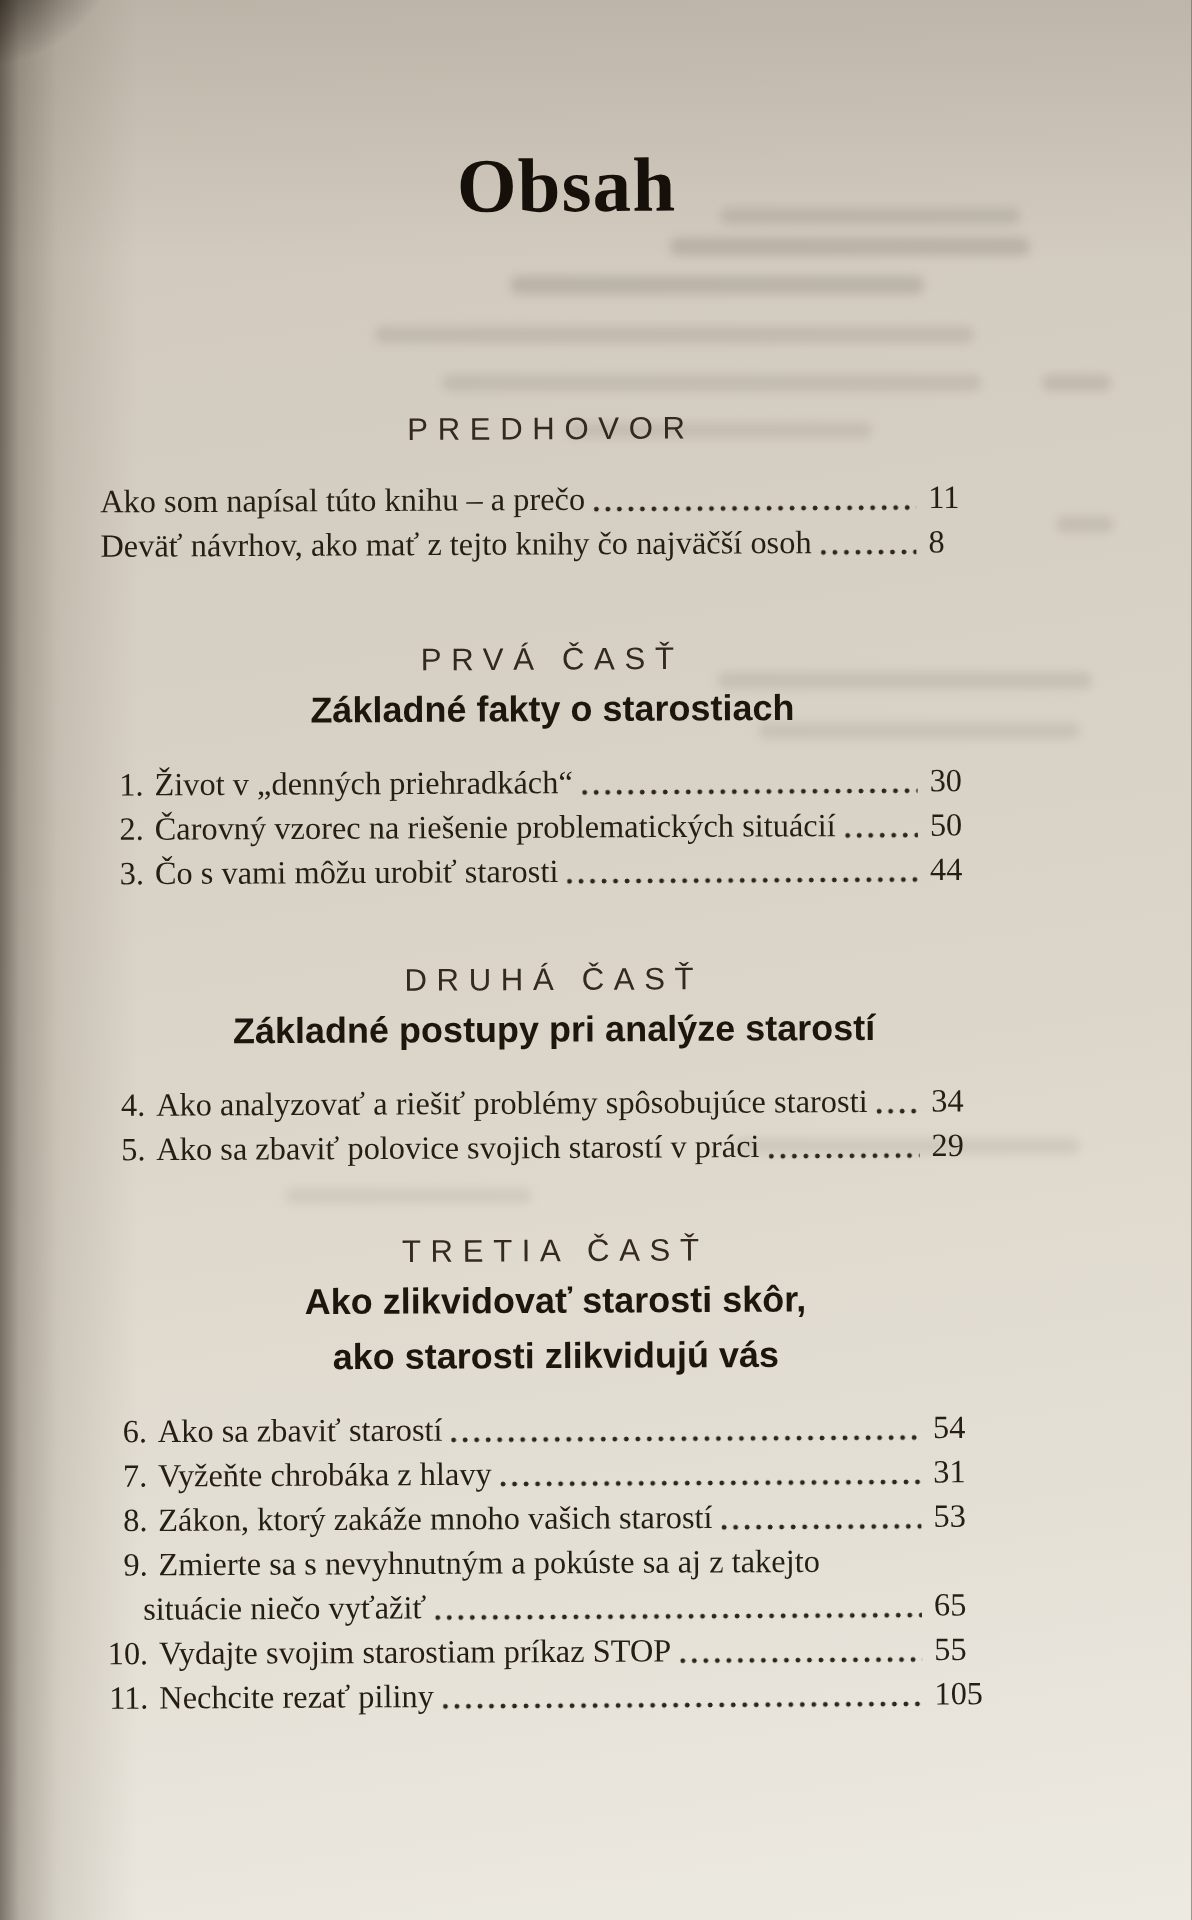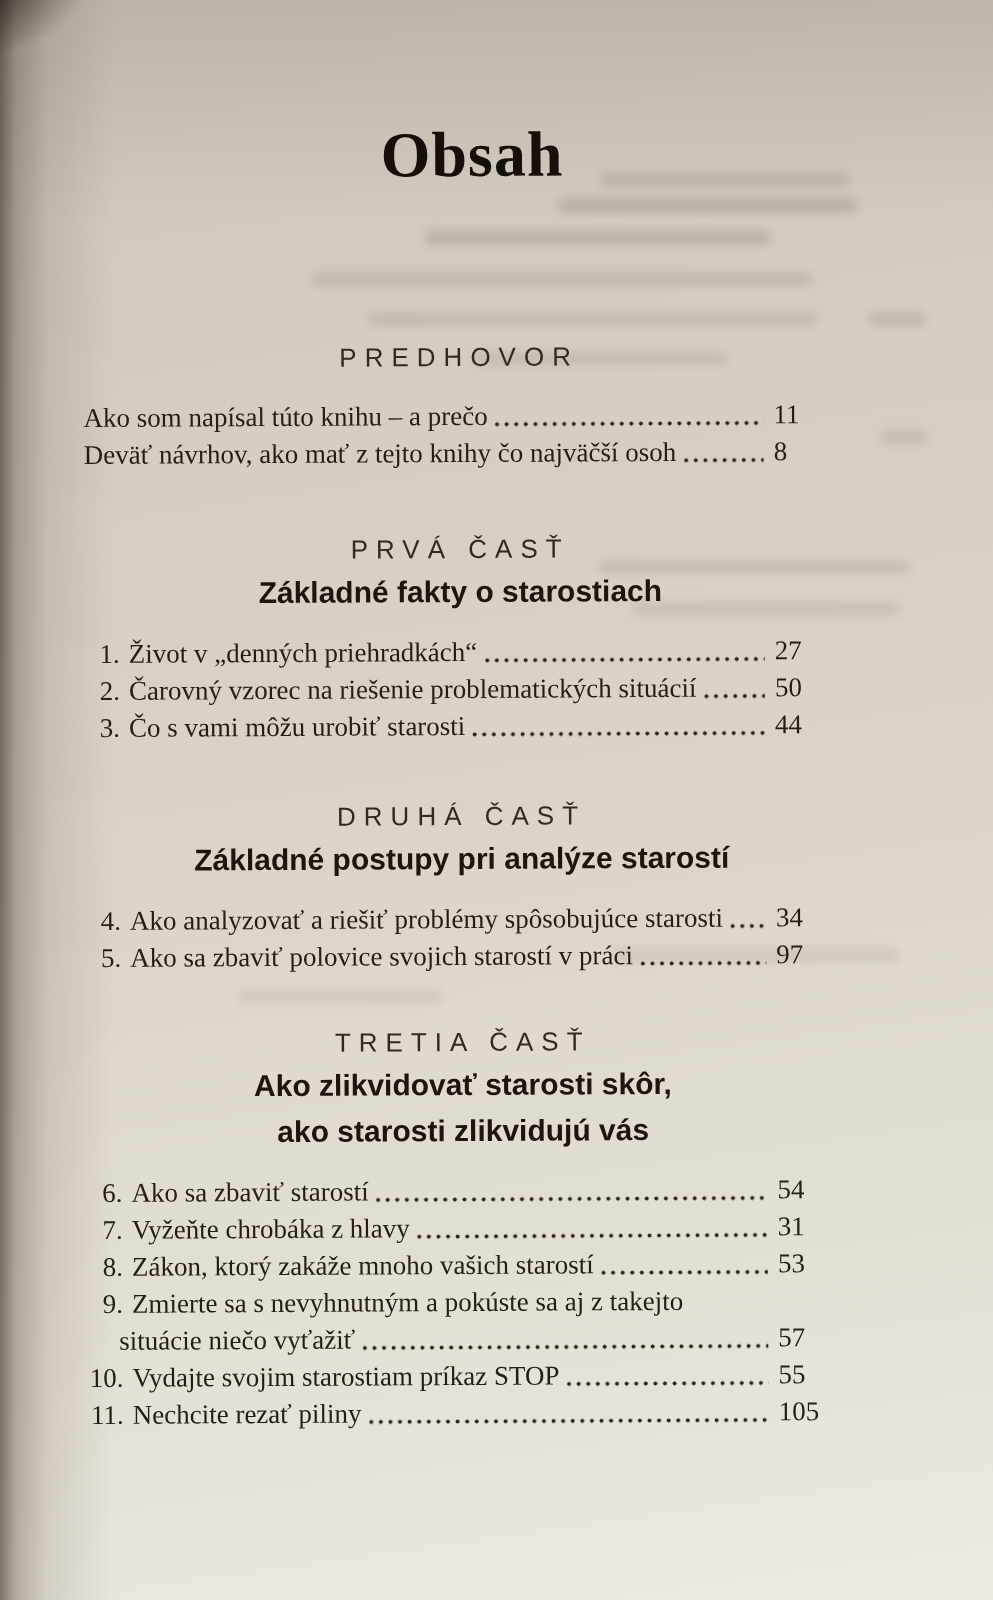--- a/index.html
+++ b/index.html
@@ -143,21 +143,21 @@
           </div>
         </section>
         <section class="sec sec2">
           <div class="sec-heading">PRVÁ ČASŤ</div>
           <div class="sec-subtitle">Základné fakty o starostiach</div>
           <div class="entries">
             <div class="row">
               <span class="num">1.</span>
               <span class="txt">Život v „denných priehradkách“</span>
               <span class="leader"></span>
-              <span class="pg">27</span>
+              <span class="pg">30</span>
             </div>
             <div class="row">
               <span class="num">2.</span>
               <span class="txt">Čarovný vzorec na riešenie problematických situácií</span>
               <span class="leader"></span>
               <span class="pg">50</span>
             </div>
             <div class="row">
               <span class="num">3.</span>
               <span class="txt">Čo s vami môžu urobiť starosti</span>
@@ -173,21 +173,21 @@
             <div class="row">
               <span class="num">4.</span>
               <span class="txt">Ako analyzovať a riešiť problémy spôsobujúce starosti</span>
               <span class="leader"></span>
               <span class="pg">34</span>
             </div>
             <div class="row">
               <span class="num">5.</span>
               <span class="txt">Ako sa zbaviť polovice svojich starostí v práci</span>
               <span class="leader"></span>
-              <span class="pg">97</span>
+              <span class="pg">29</span>
             </div>
           </div>
         </section>
         <section class="sec sec4">
           <div class="sec-heading">TRETIA ČASŤ</div>
           <div class="sec-subtitle">Ako zlikvidovať starosti skôr,</div>
           <div class="sec-subtitle">ako starosti zlikvidujú vás</div>
           <div class="entries">
             <div class="row">
               <span class="num">6.</span>
@@ -207,21 +207,21 @@
               <span class="leader"></span>
               <span class="pg">53</span>
             </div>
             <div class="row">
               <span class="num">9.</span>
               <span class="txt">Zmierte sa s nevyhnutným a pokúste sa aj z takejto</span>
             </div>
             <div class="row cont">
               <span class="txt">situácie niečo vyťažiť</span>
               <span class="leader"></span>
-              <span class="pg">57</span>
+              <span class="pg">65</span>
             </div>
             <div class="row">
               <span class="num">10.</span>
               <span class="txt">Vydajte svojim starostiam príkaz STOP</span>
               <span class="leader"></span>
               <span class="pg">55</span>
             </div>
             <div class="row">
               <span class="num">11.</span>
               <span class="txt">Nechcite rezať piliny</span>

